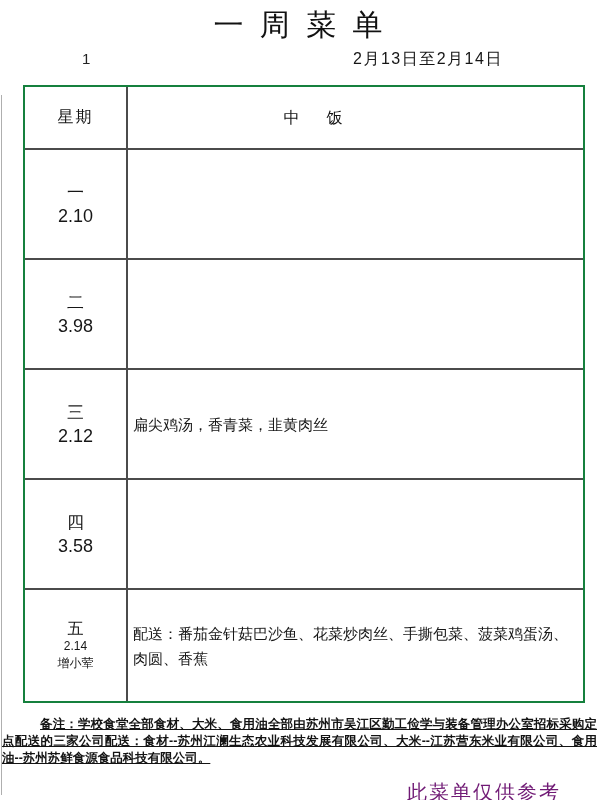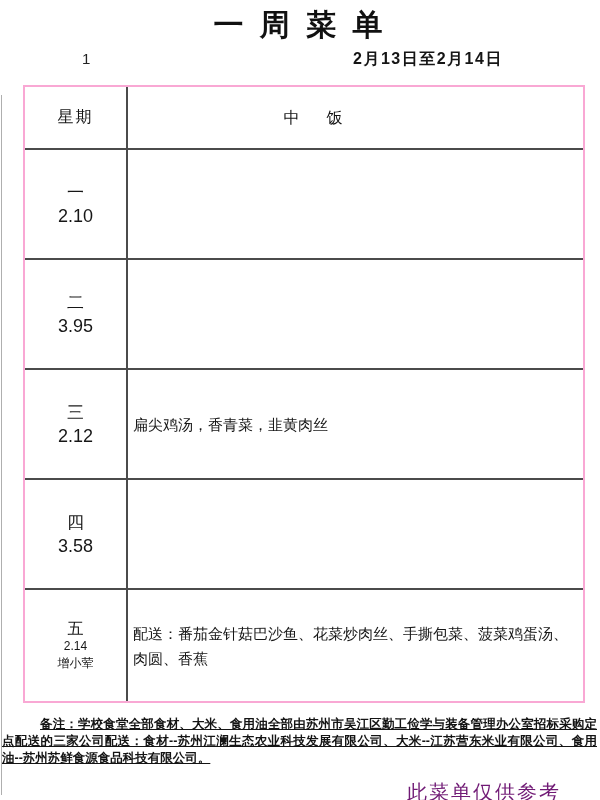--- a/index.html
+++ b/index.html
@@ -15,38 +15,38 @@
 
   
   .edge-line {
     position:absolute; left:1px; top:95px; width:1px; height:700px;
     background:rgba(110,110,110,.55);
   }
 
   .doc-title {
     position:absolute; top:6px; left:0; width:100%;
     text-align:center;
-    font-size:30px; font-weight:bold; letter-spacing:4px;
+    font-size:30px; font-weight:normal; letter-spacing:4px;
     color:#111; line-height:38px; white-space:pre;
   }
 
   .page-number {
     position:absolute; left:82px; top:50px;
     font-size:15px; color:#222; line-height:18px;
   }
   .date-range {
     position:absolute; left:353px; top:49px;
     font-size:16px; color:#151515; letter-spacing:1.5px; line-height:20px;
-    font-weight:700;
+    font-weight:400;
   }
 
   
   .menu-table {
     position:absolute; left:23px; top:85px; width:562px;
-    border:2px solid #f9a8d4; background:#fff;
+    border:2px solid #15803d; background:#fff;
   }
   .t-row { display:flex; }
   .t-row + .t-row { border-top:2px solid #4b4b4b; }
   .t-row.header { height:61px; }
   .t-row.body   { height:110px; }
   .t-row.last   { height:113px; }
 
   .c-day {
     width:103px; border-right:2px solid #4b4b4b;
     display:flex; flex-direction:column;
@@ -109,21 +109,21 @@
         <div class="day-label">一</div>
         <div class="day-date">2.10</div>
         <div class="day-note"></div>
       </div>
       <div class="c-lunch"></div>
     </div>
 
     <div class="t-row body">
       <div class="c-day">
         <div class="day-label">二</div>
-        <div class="day-date">3.95</div>
+        <div class="day-date">3.98</div>
         <div class="day-note"></div>
       </div>
       <div class="c-lunch"></div>
     </div>
 
     <div class="t-row body">
       <div class="c-day">
         <div class="day-label">三</div>
         <div class="day-date">2.12</div>
         <div class="day-note"></div>

